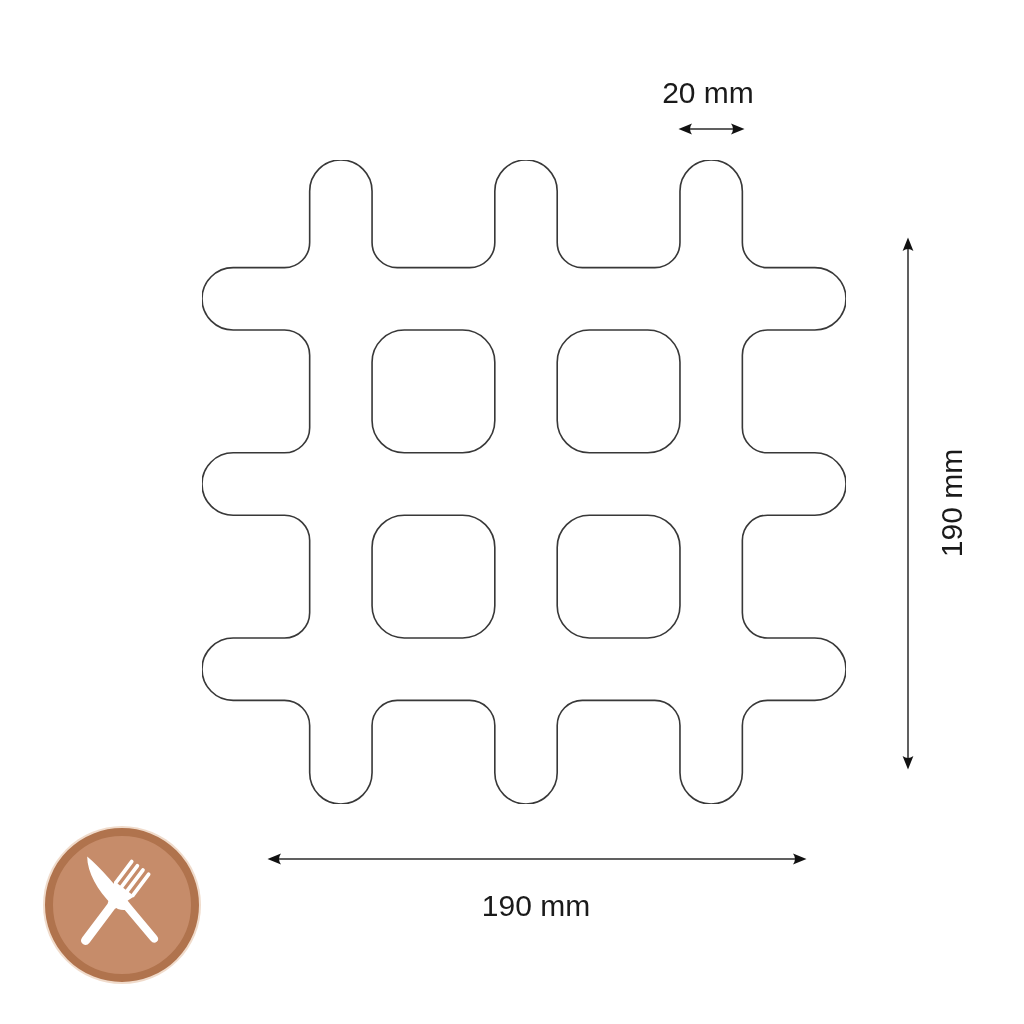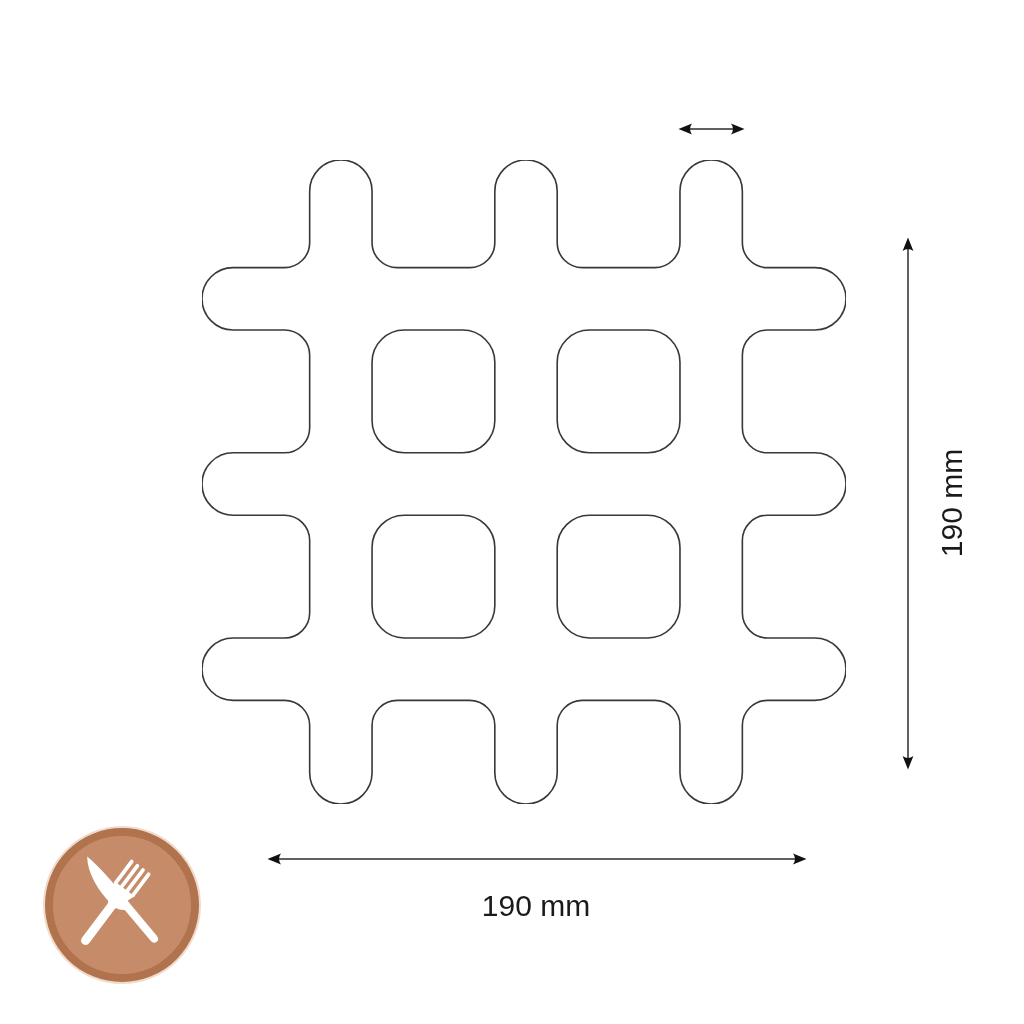--- a/index.html
+++ b/index.html
@@ -76,20 +76,23 @@
       L 107 194 A 25 25 0 0 0 82 169
       L 31 169  A 31 31 0 0 1 31 107
       L 82 107  A 25 25 0 0 0 107 82
       Z"></path>
     <rect class="trivet-path" x="169" y="169" width="122" height="122" rx="32"></rect>
     <rect class="trivet-path" x="353" y="169" width="122" height="122" rx="32"></rect>
     <rect class="trivet-path" x="169" y="353" width="122" height="122" rx="32"></rect>
     <rect class="trivet-path" x="353" y="353" width="122" height="122" rx="32"></rect>
   </svg>
 
+  <div class="abs" style="left:608px;top:76px;width:200px;">
+    <div class="dim-label">20 mm</div>
+  </div>
   <svg class="abs" style="left:678px;top:122px;" width="67" height="14" viewBox="0 0 67 14">
     <line class="arrow-line" x1="10" y1="7" x2="57" y2="7"></line>
     <path class="arrow-head" d="M 0.5 7 L 14 1.6 Q 10 7 14 12.4 Z"></path>
     <path class="arrow-head" d="M 66.5 7 L 53 1.6 Q 57 7 53 12.4 Z"></path>
   </svg>
 
   <svg class="abs" style="left:901px;top:237px;" width="14" height="533" viewBox="0 0 14 533">
     <line class="arrow-line" x1="7" y1="10" x2="7" y2="523"></line>
     <path class="arrow-head" d="M 7 0.5 L 1.6 14 Q 7 10 12.4 14 Z"></path>
     <path class="arrow-head" d="M 7 532.5 L 1.6 519 Q 7 523 12.4 519 Z"></path>

